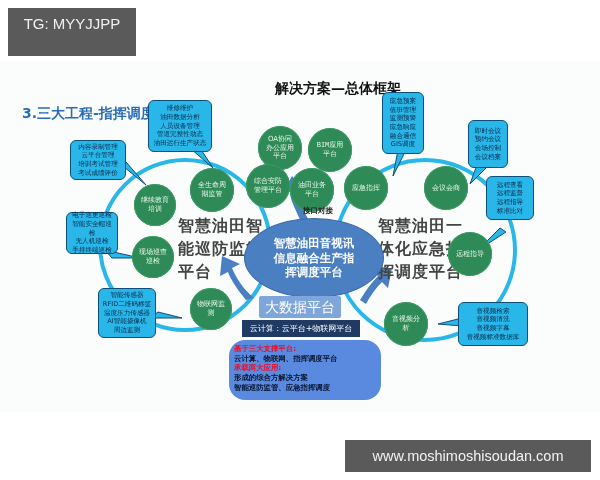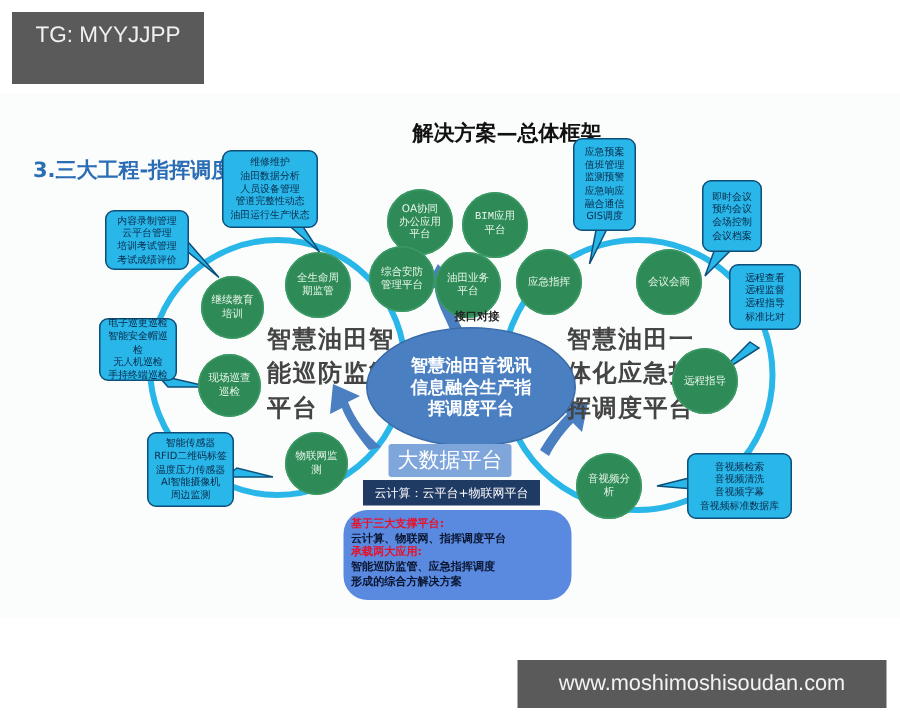--- a/index.html
+++ b/index.html
@@ -126,17 +126,17 @@
 
 <div class="abs center">智慧油田音视讯
 信息融合生产指
 挥调度平台</div>
 <div class="abs bigdata">大数据平台</div>
 <div class="abs cloud">云计算：云平台+物联网平台</div>
 <div class="abs infobox">
   <div class="red">基于三大支撑平台:</div>
   <div class="dark">云计算、物联网、指挥调度平台</div>
   <div class="red">承载两大应用:</div>
+  <div class="dark">形成的综合方解决方案</div>
   <div class="dark">智能巡防监管、应急指挥调度</div>
-  <div class="dark">形成的综合方解决方案</div>
 </div>
 
 <div class="abs wm">www.moshimoshisoudan.com</div>
 
 </body></html>

